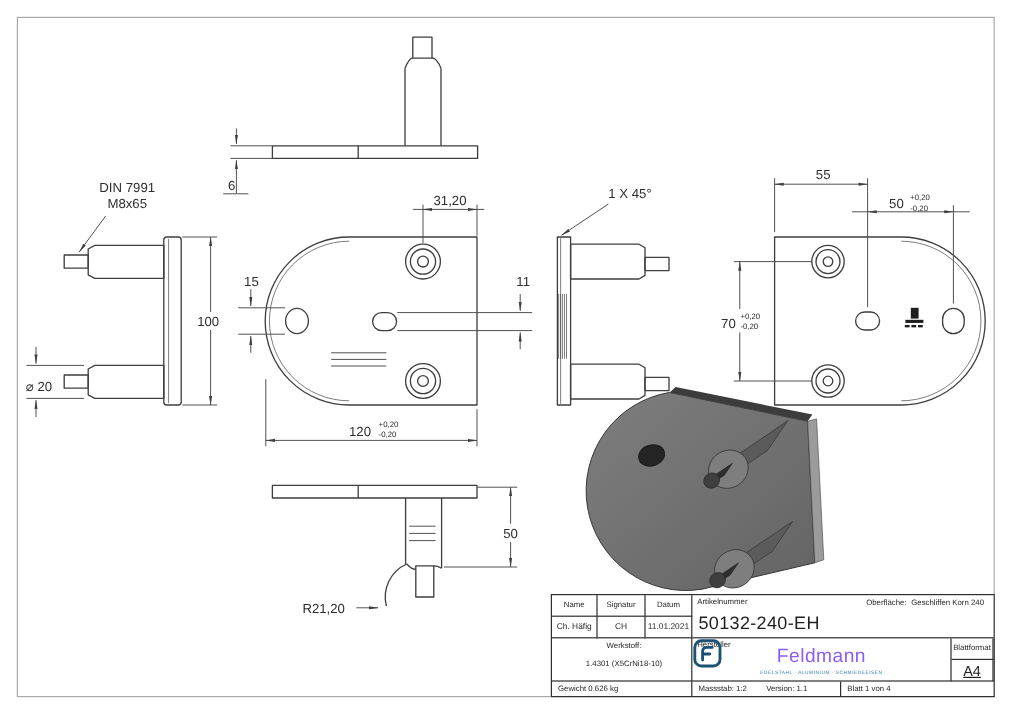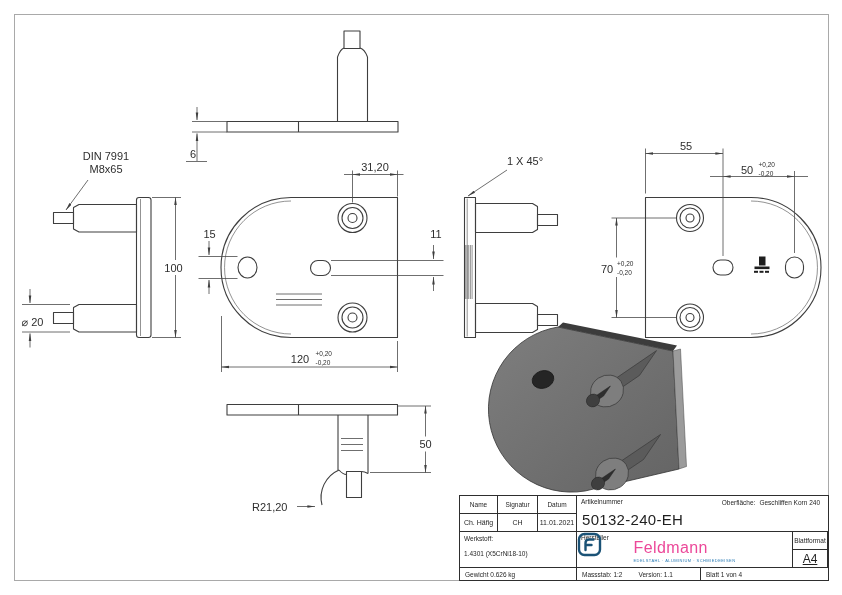--- a/index.html
+++ b/index.html
@@ -18,21 +18,21 @@
   .dl  { fill: none; stroke: #4a4a4a; stroke-width: 0.8; }
   .hl  { fill: none; stroke: #4a4a4a; stroke-width: 0.8; }
   .mask{ fill: #fff; stroke: none; }
   text.d { font-family: "Liberation Sans", sans-serif; font-size: 11px; fill: #2e2e2e; }
   text.s { font-family: "Liberation Sans", sans-serif; font-size: 6.5px; fill: #2e2e2e; }
   .stamp { fill:#1e1e1e; stroke:none; }
 
   
   #tb {
     position: absolute; left: 459px; top: 495px; width: 370px; height: 86px;
-    border: 1px solid #2e2e2e; background: #fff; color: #1f1f1f;
+    border: 1px solid #2e2e2e; background: #fff; color: #1f1f1f; text-align: center;
   }
   #tb .cell { position: absolute; border-right: 1px solid #2e2e2e; border-bottom: 1px solid #2e2e2e; }
   #tb .noR { border-right: none; }
   #tb .noB { border-bottom: none; }
   .lbl  { font-size: 6.5px; }
   .val7 { font-size: 7px; }
   .cen  { display:flex; align-items:center; justify-content:center; }
   .lft  { display:flex; align-items:center; padding-left:5px; }
   #cell-artikel  { left:117px; top:0;  width:251px; height:36px; }
   #cell-name-l   { left:0;     top:0;  width:38px;  height:18px; }
@@ -49,21 +49,21 @@
   #cell-mass     { left:117px; top:72px; width:124px; height:12px; gap:16px; }
   #cell-blatt    { left:241px; top:72px; width:127px; height:12px; }
   #art-label  { position:absolute; left:4px; top:2px; }
   #art-number { position:absolute; left:5px; bottom:3px; font-size:15px; letter-spacing:.3px; }
   #surface    { position:absolute; right:8px; top:3px; }
   #surface span { margin-left:4px; }
   #herst-label{ position:absolute; left:4px; top:2px; }
   #werk-mat   { margin-top:8px; }
   #logo { display:flex; align-items:center; justify-content:center; margin-top:8px; gap:5px; }
   #logo-txt  { display:flex; flex-direction:column; }
-  #brand     { font-size:16px; color:#ec4899; letter-spacing:.4px; line-height:1; }
+  #brand     { font-size:16px; color:#8b5cf6; letter-spacing:.4px; line-height:1; }
   #tagline   { font-size:4px; color:#2b7cb5; letter-spacing:.45px; margin-top:1.5px; }
 </style>
 </head>
 <body>
 
 <div id="page">
   <div id="frame"></div>
 
   <svg width="842" height="595" viewBox="0 0 842 595">
     <defs>

